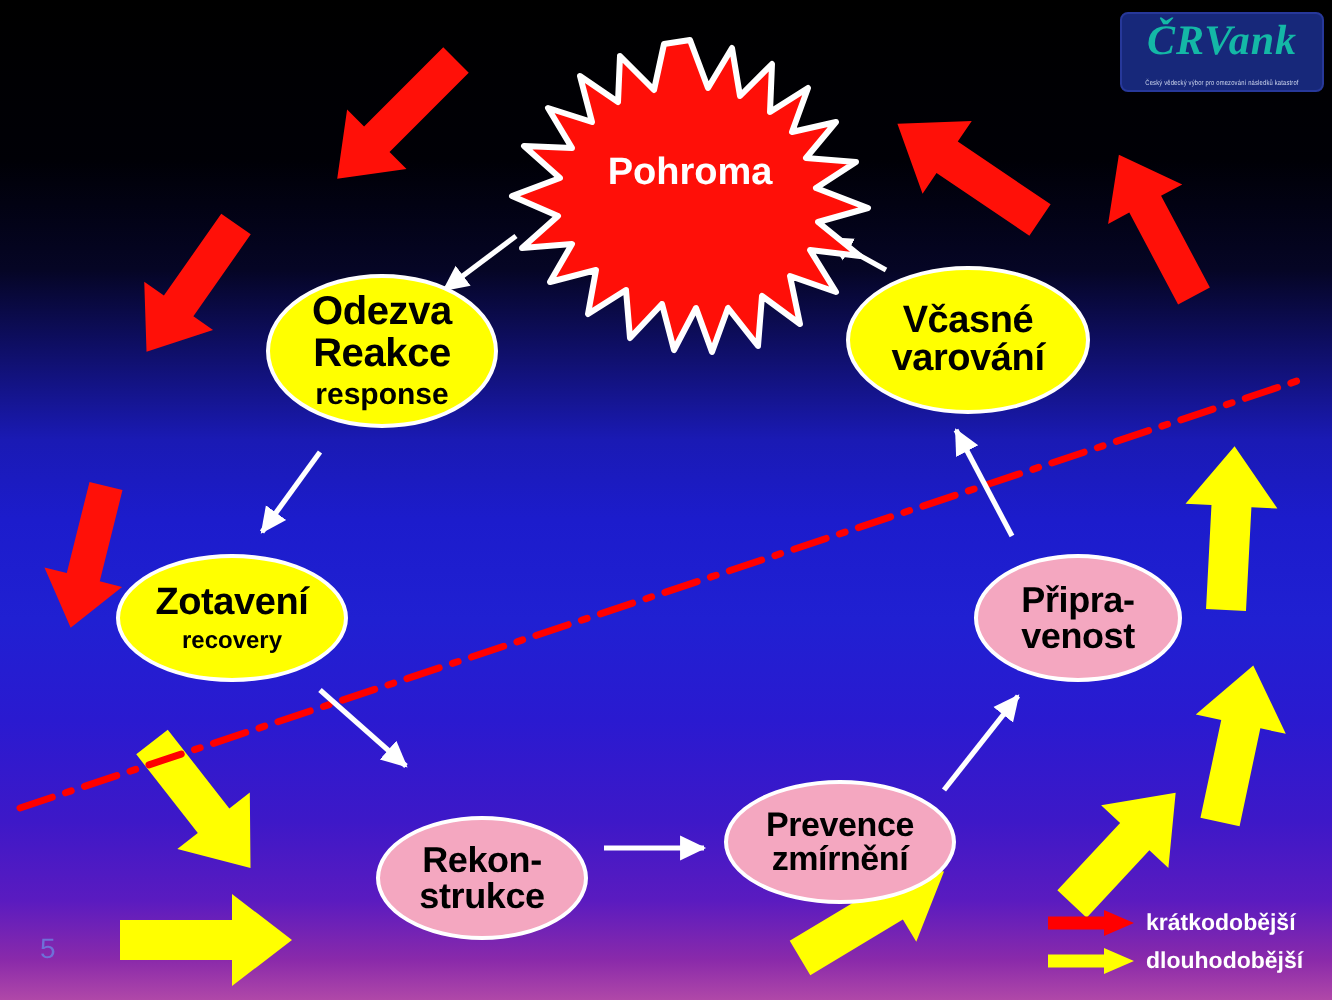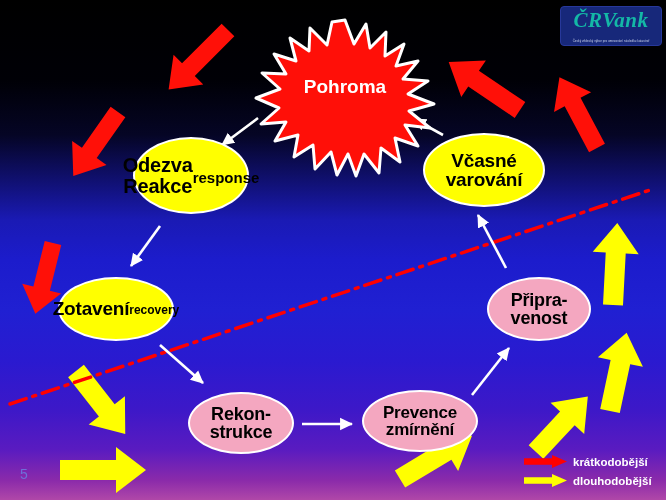--- a/index.html
+++ b/index.html
@@ -64,21 +64,21 @@
     font-size: 2.9px;
     letter-spacing: 0.1px;
     white-space: nowrap;
     transform: scaleY(1.25);
   }
 
   
   .node {
     position: absolute;
     display: flex;
-    flex-direction: row;
+    flex-direction: column;
     align-items: center;
     justify-content: center;
     text-align: center;
     box-sizing: border-box;
   }
   .ellipse-yellow {
     background: #ffff00;
     border-radius: 50%;
     border: 2px solid #ffffff;
     color: #000000;
@@ -106,21 +106,21 @@
   #node-vcasne   { left: 423px; top: 133px; width: 122px; height: 74px; }
   #node-vcasne .main { font-size: 19px; }
 
   #node-zotaveni { left: 58px;  top: 277px; width: 116px; height: 64px; }
   #node-zotaveni .main { font-size: 19px; }
   #node-zotaveni .sub  { font-size: 12px; margin-top: 2px; }
 
   #node-pripra   { left: 487px; top: 277px; width: 104px; height: 64px; }
   #node-pripra .main { font-size: 18px; }
 
-  #node-rekon    { left: 188px; top: 392px; width: 106px; height: 62px; }
+  #node-rekon    { left: 188px; top: 408px; width: 106px; height: 62px; }
   #node-rekon .main { font-size: 18px; }
 
   #node-prevence { left: 362px; top: 390px; width: 116px; height: 62px; }
   #node-prevence .main { font-size: 17px; }
 
   
   #disaster {
     position: absolute;
     left: 253px; top: 18px;
     width: 184px; height: 160px;

